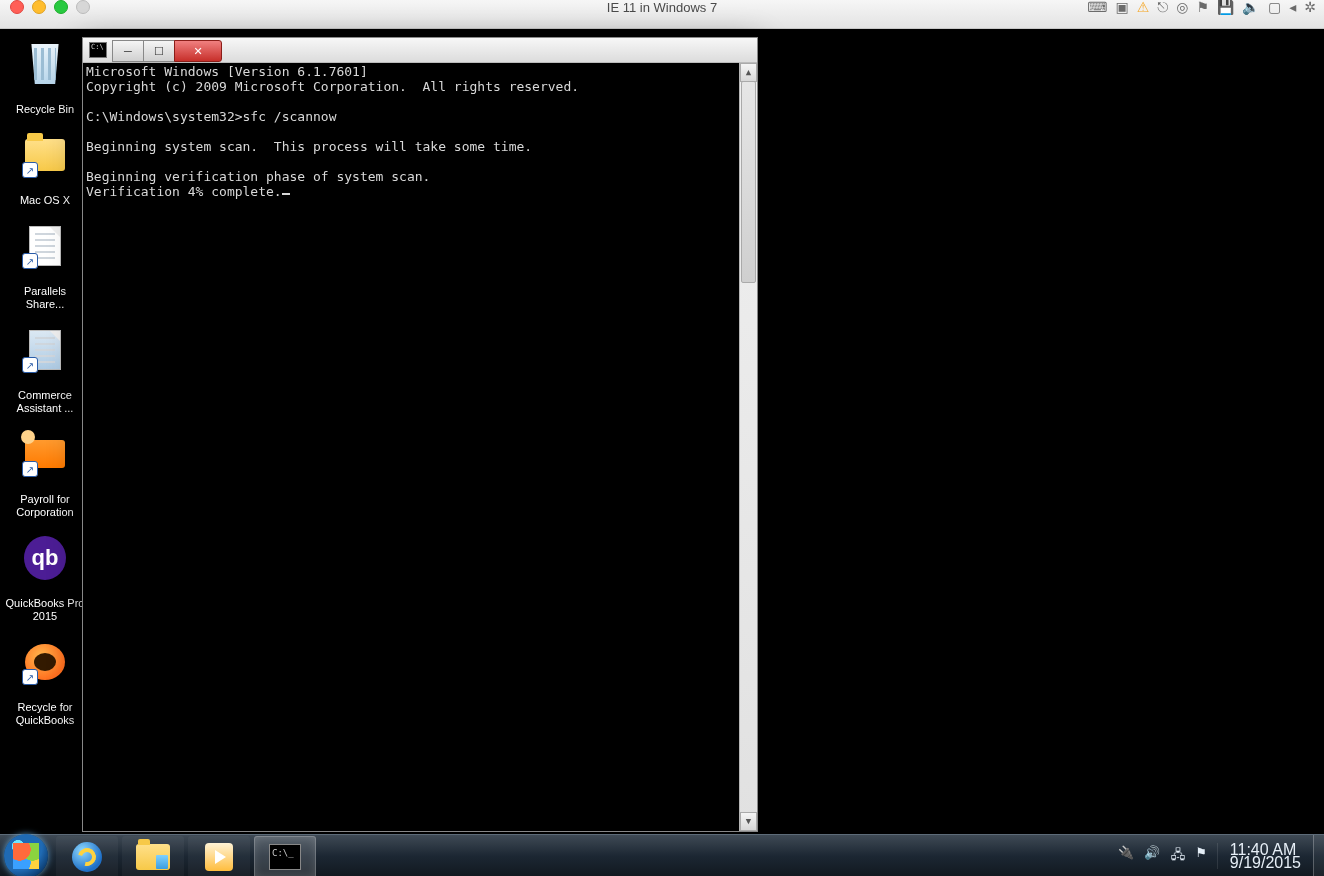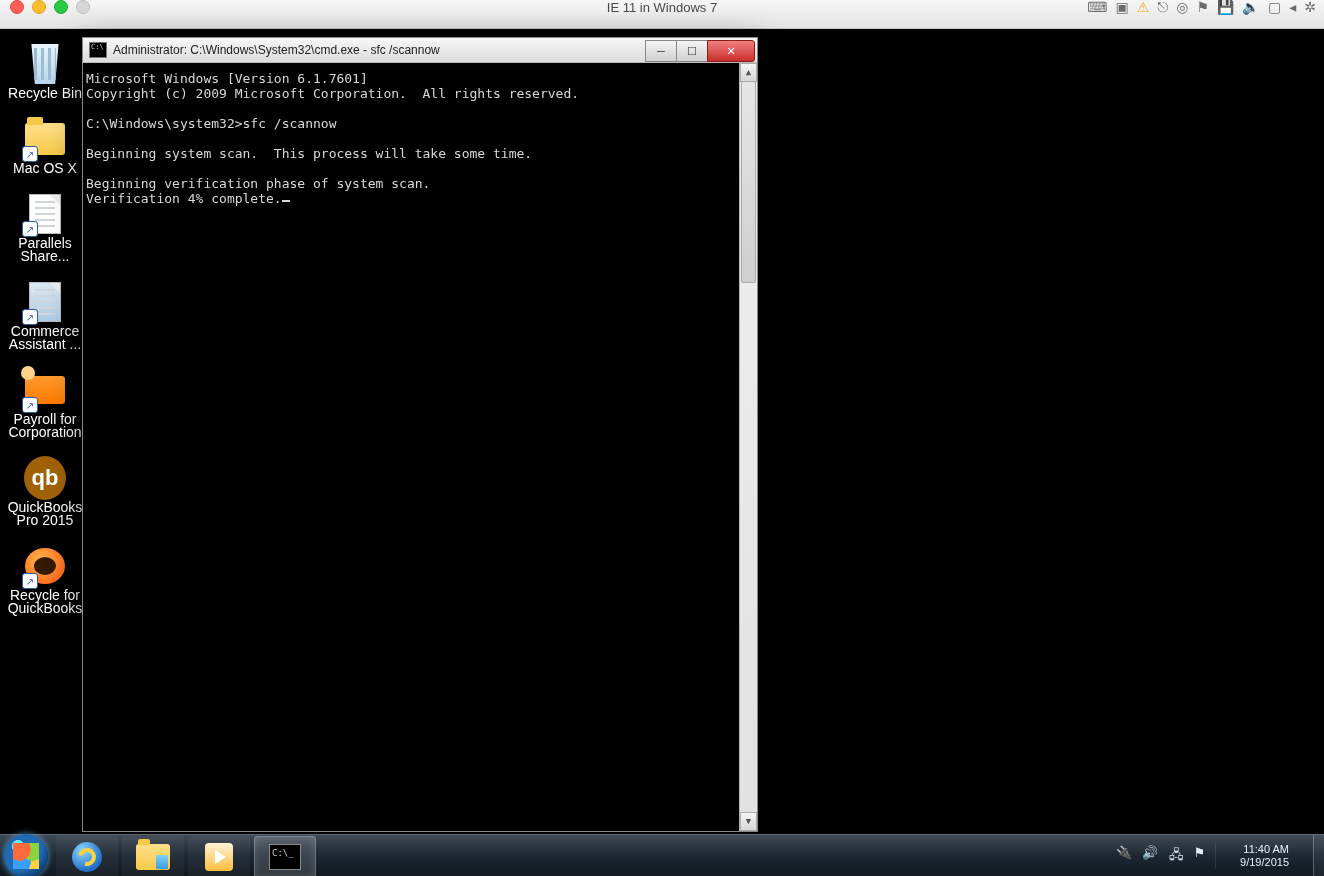--- a/index.html
+++ b/index.html
@@ -14,48 +14,48 @@
   .mac-title{position:absolute;left:50%;transform:translateX(-50%);font-size:13px;color:#4a4a4a}
   .mac-icons{margin-left:auto;margin-right:8px;display:flex;gap:8px;color:#6b6b6b}
   .mac-icons span{font-size:14px;line-height:1}
   .mac-icons .warn{color:#f5a623}
   
   .win7-desktop{position:relative;width:1324px;height:848px;background:#000}
   
   .desk-icons{position:absolute;left:4px;top:14px;width:82px;display:flex;flex-direction:column;gap:18px;align-items:center}
   .desk-item{width:80px;display:flex;flex-direction:column;align-items:center;cursor:pointer}
   .desk-item .icon-box{width:42px;height:42px;display:flex;align-items:center;justify-content:center}
-  .desk-item .label{color:#fff;font-size:14px;text-align:center;margin-top:2px;line-height:13px;text-shadow:0 1px 2px #000}
+  .desk-item .label{color:#fff;font-size:11px;text-align:center;margin-top:18px;line-height:13px;text-shadow:0 1px 2px #000}
   
   .ico-trash{width:34px;height:40px;background:linear-gradient(#eaf4fb,#b8d6eb);clip-path:polygon(10% 0,90% 0,80% 100%,20% 100%);border-radius:3px;position:relative}
   .ico-trash::after{content:"";position:absolute;inset:4px 6px;background:repeating-linear-gradient(90deg,#9bbdd4 0 3px,transparent 3px 7px)}
   .ico-folder{width:40px;height:32px;background:linear-gradient(#ffe08a,#f7c948);border-radius:3px;position:relative}
   .ico-folder::before{content:"";position:absolute;top:-6px;left:2px;width:16px;height:8px;background:#f7c948;border-radius:2px 2px 0 0}
   .short-arrow{position:absolute;bottom:-2px;left:-2px;width:14px;height:14px;background:#fff;border:1px solid #2a5ca8;border-radius:3px;display:flex;align-items:center;justify-content:center;font-size:10px;color:#2a5ca8}
   .ico-file{width:30px;height:38px;background:#fff;border:1px solid #bbb;position:relative}
   .ico-file::before{content:"";position:absolute;top:0;right:0;border-top:10px solid #eee;border-left:10px solid transparent}
   .ico-file::after{content:"";position:absolute;inset:6px 5px;background:repeating-linear-gradient(#cfd6dd 0 2px,transparent 2px 6px)}
   .ico-payroll{width:40px;height:28px;background:linear-gradient(#ff9a2e,#ff7a00);border-radius:3px;position:relative}
   .ico-payroll::before{content:"";position:absolute;left:-4px;top:-10px;width:14px;height:14px;border-radius:50%;background:#ffd28a}
-  .ico-qb{width:44px;height:44px;border-radius:50%;background:#a16207;display:flex;align-items:center;justify-content:center;color:#fff;font-weight:bold;font-size:22px}
+  .ico-qb{width:44px;height:44px;border-radius:50%;background:#4c1d95;display:flex;align-items:center;justify-content:center;color:#fff;font-weight:bold;font-size:22px}
   .ico-support{width:40px;height:36px;border-radius:50%;background:radial-gradient(circle at 40% 35%,#ffb74d,#ff6f1f 70%);position:relative}
   .ico-support::after{content:"";position:absolute;inset:9px;border-radius:50%;background:#331a00}
 
   
   .cmd-window{position:absolute;left:82px;top:8px;width:674px;background:#d6d6d6;border:1px solid #888;box-shadow:0 6px 30px rgba(0,0,0,.45),inset 0 0 0 1px #fff}
   .cmd-titlebar{height:24px;background:linear-gradient(#f7f7f7,#dcdcdc);display:flex;align-items:center;font-size:12px;color:#222;border-bottom:1px solid #bbb}
   .cmd-icon{width:16px;height:14px;background:#000;margin:0 6px;display:inline-block;position:relative;border:1px solid #777}
   .cmd-icon::after{content:"C:\\";position:absolute;left:1px;top:0;color:#ccc;font-size:7px;font-family:Consolas,monospace}
   .cmd-title{flex:1;white-space:nowrap;overflow:hidden;text-overflow:ellipsis}
   .cmd-btns{display:flex;height:20px;margin-right:2px}
   .cmd-btn{width:30px;height:20px;border:1px solid #888;background:linear-gradient(#f5f5f5,#d0d0d0);display:flex;align-items:center;justify-content:center;font-size:11px;color:#333;margin-left:-1px}
   .cmd-btn.min{border-radius:0}
   .cmd-btn.close{background:linear-gradient(#f08080,#c72f2a);color:#fff;border-color:#8a1d18;border-top-right-radius:3px;border-bottom-right-radius:3px;width:46px}
   .cmd-body{background:#000;color:#d8d8d8;font-family:Consolas,'Lucida Console',monospace;font-size:13px;line-height:15px;position:relative;height:768px;display:flex}
-  .cmd-text{padding:8px 3px;white-space:pre;flex:1;overflow:hidden}
+  .cmd-text{padding:1px 3px;white-space:pre;flex:1;overflow:hidden}
   .cmd-scroll{width:17px;background:linear-gradient(#f0f0f0,#e1e1e1);border-left:1px solid #b5b5b5;position:relative}
   .cmd-scroll .arrow{height:17px;background:linear-gradient(#f5f5f5,#d8d8d8);border:1px solid #aaa;display:flex;align-items:center;justify-content:center;font-size:9px;color:#555}
   .cmd-scroll .thumb{position:absolute;top:18px;left:1px;right:1px;height:200px;background:linear-gradient(#e6e6e6,#cfcfcf);border:1px solid #aaa;border-radius:2px}
   .cmd-scroll .arrow.bottom{position:absolute;bottom:0;left:0;right:0}
   .cursor{display:inline-block;width:8px;height:2px;background:#d8d8d8;margin-bottom:1px}
 
   
   .taskbar{position:absolute;left:0;right:0;bottom:0;height:42px;background:linear-gradient(#3f4a55,#1c2733 50%,#11181f);display:flex;align-items:center;border-top:1px solid #5d6b78}
   .start-orb{width:44px;height:44px;margin-left:4px;border-radius:50%;background:radial-gradient(circle at 32% 28%,#6fe6ff 0 14%,#1f6ab3 15% 55%,#0b3a6c 80%);box-shadow:0 0 6px rgba(120,200,255,.7);position:relative;cursor:pointer}
   .start-orb::before{content:"";position:absolute;inset:9px;background:
@@ -70,21 +70,21 @@
   .ti-ie::after{content:"";position:absolute;inset:6px;border:4px solid #ffd23e;border-left-color:transparent;border-radius:50%;transform:rotate(-30deg)}
   .ti-explorer{width:34px;height:26px;background:linear-gradient(#ffe08a,#f7c948);border-radius:3px;position:relative}
   .ti-explorer::before{content:"";position:absolute;top:-5px;left:2px;width:12px;height:6px;background:#f7c948;border-radius:2px 2px 0 0}
   .ti-explorer::after{content:"";position:absolute;right:2px;bottom:1px;width:12px;height:14px;background:linear-gradient(#7fd1ff,#3a9de0);border-radius:1px}
   .ti-wmp{width:28px;height:28px;border-radius:4px;background:linear-gradient(#fff3d6,#ffbd3d);display:flex;align-items:center;justify-content:center}
   .ti-wmp::after{content:"";border-left:11px solid #fff;border-top:7px solid transparent;border-bottom:7px solid transparent;margin-left:3px}
   .ti-cmd{width:30px;height:24px;background:#000;border:1px solid #888;position:relative}
   .ti-cmd::after{content:"C:\\_";position:absolute;left:2px;top:3px;color:#ccc;font:9px Consolas,monospace}
   .tray{margin-left:auto;display:flex;align-items:center;height:100%}
   .tray-icons{display:flex;gap:10px;color:#e4eef7;font-size:13px;padding-right:10px}
-  .tray-time{color:#e7eff7;font-size:11px;text-align:right;line-height:13px;padding:0 24px;border-left:1px solid rgba(255,255,255,.1)}
+  .tray-time{color:#e7eff7;font-size:16px;text-align:left;line-height:13px;padding:0 12px;border-left:1px solid rgba(255,255,255,.1)}
   .show-desktop{width:10px;height:42px;border-left:1px solid rgba(255,255,255,.25);background:rgba(255,255,255,.05)}
 </style>
 </head>
 <body>
 
 <div class="mac-titlebar">
   <div class="traffic-lights">
     <div class="tl red"></div>
     <div class="tl yellow"></div>
     <div class="tl green"></div>
@@ -154,21 +154,20 @@
           <div class="ico-support"></div>
           <div class="short-arrow">↗</div>
         </div>
       <div class="label">Recycle for QuickBooks</div>
     </div>
   </div>
 
   <div class="cmd-window">
     <div class="cmd-titlebar">
       <span class="cmd-icon"></span>
-      <span class="cmd-title">Administrator: C:\Windows\System32\cmd.exe - sfc  /scannow</span>
       <div class="cmd-btns">
         <div class="cmd-btn min">─</div>
         <div class="cmd-btn max">☐</div>
         <div class="cmd-btn close">✕</div>
       </div>
     </div>
     <div class="cmd-body">
       <div class="cmd-text" id="cmd-text">Microsoft Windows [Version 6.1.7601]
 Copyright (c) 2009 Microsoft Corporation.  All rights reserved.
 

